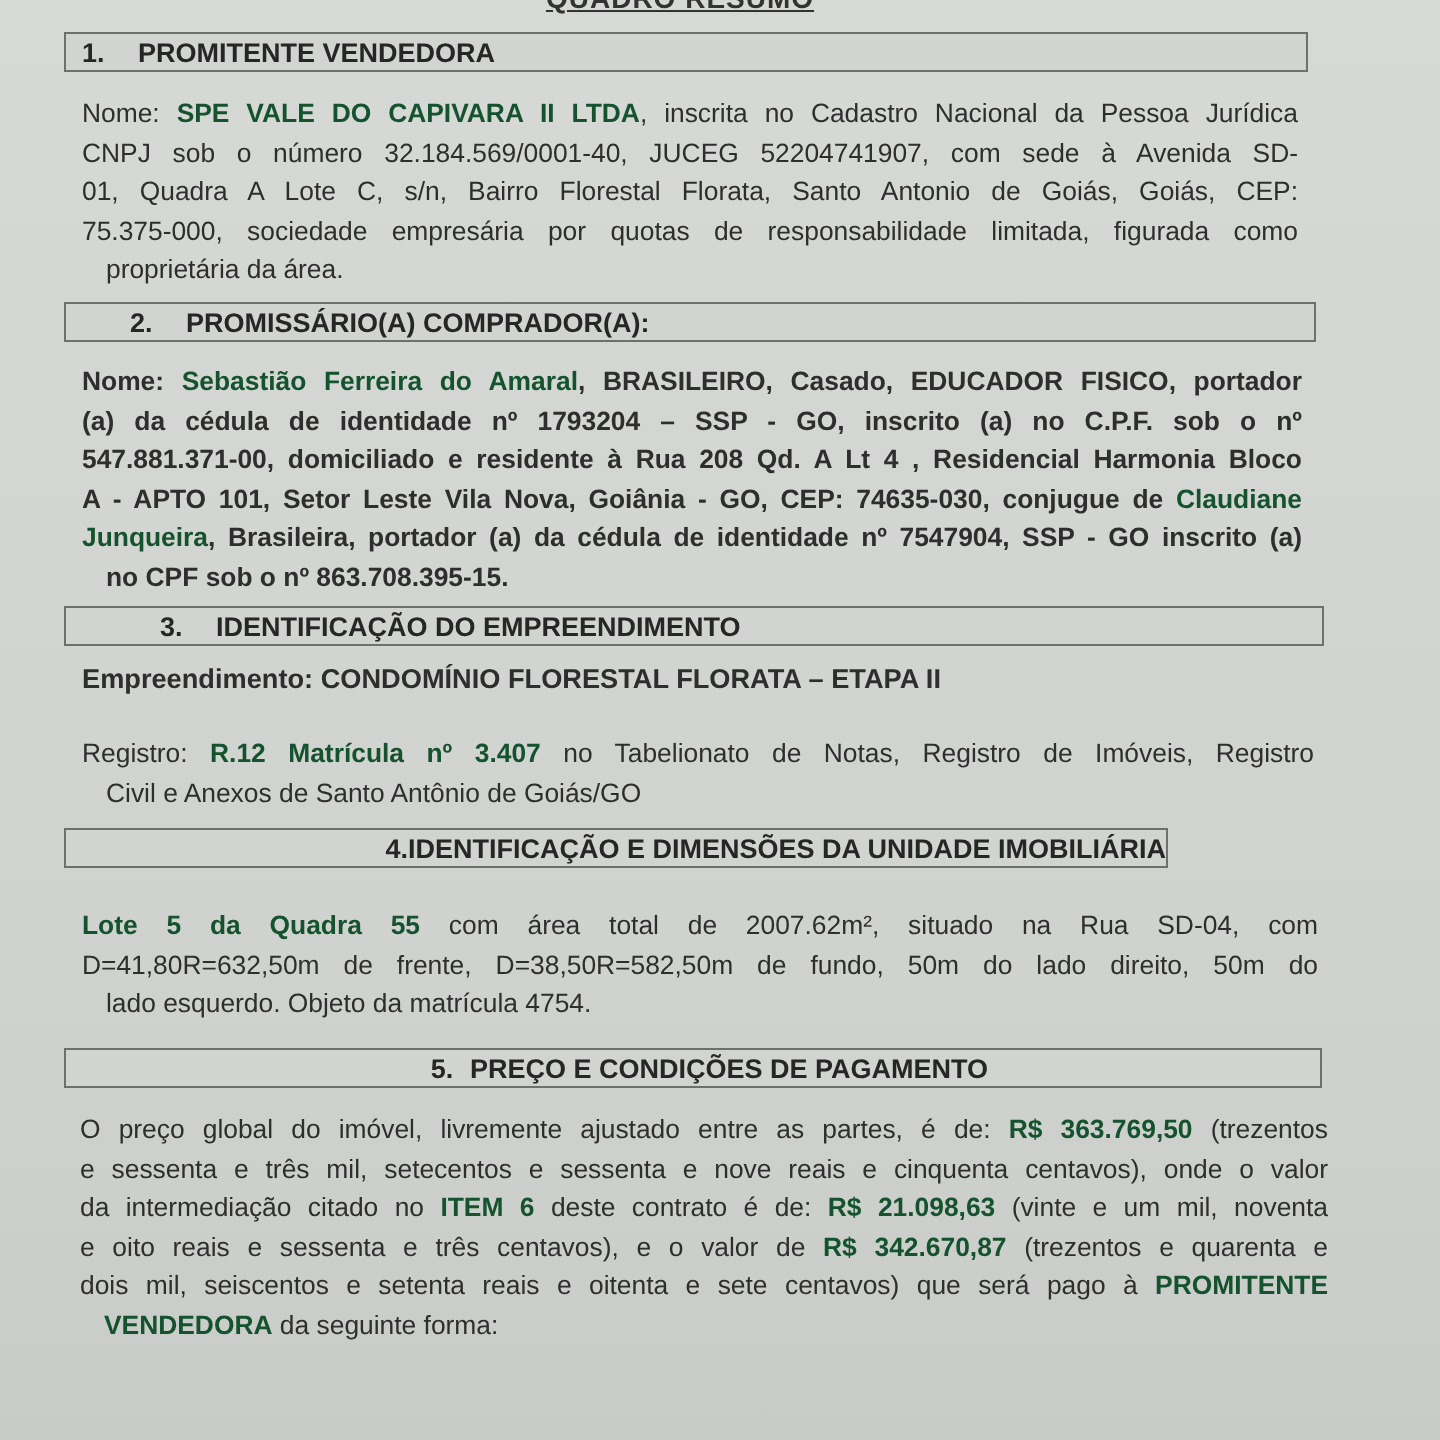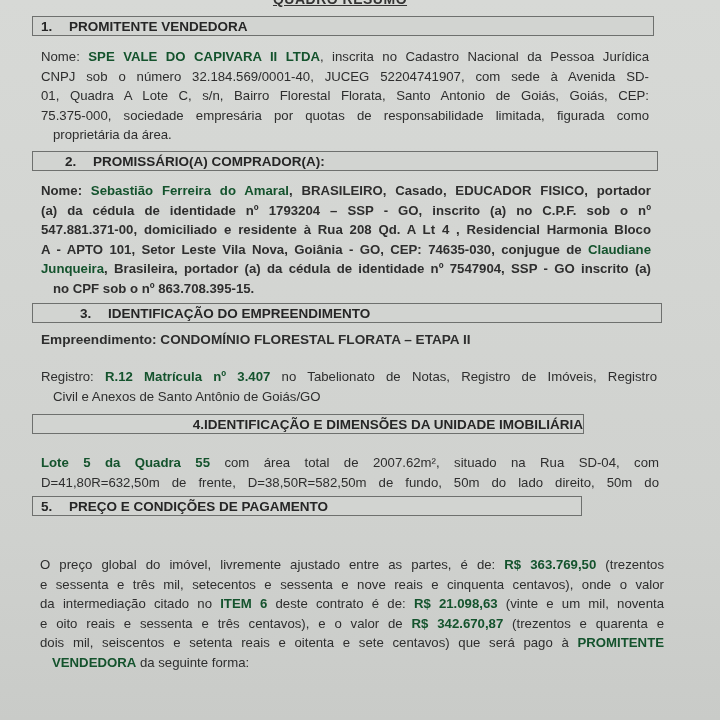--- a/index.html
+++ b/index.html
@@ -80,21 +80,21 @@
 
   <div class="sec-head" style="top:414px; width:552px;text-align:right;">
     <span class="num">4.</span><span>IDENTIFICAÇÃO E DIMENSÕES DA UNIDADE IMOBILIÁRIA</span>
   </div>
   <div class="para" style="top:453px; width:618px;">
     <span class="line"><span></span><b>Lote 5 da Quadra 55</b><span> com área total de 2007.62m², situado na Rua SD-04, com</span></span>
     <span class="line">D=41,80R=632,50m de frente, D=38,50R=582,50m de fundo, 50m do lado direito, 50m do</span>
     <span class="line last">lado esquerdo. Objeto da matrícula 4754.</span>
   </div>
 
-  <div class="sec-head" style="top:496px; width:550px;">
+  <div class="sec-head" style="top:524px; width:629px;text-align:center;">
     <span class="num">5.</span><span>PREÇO E CONDIÇÕES DE PAGAMENTO</span>
   </div>
   <div class="para" style="top:555px; width:624px; left:40px;">
     <span class="line"><span>O preço global do imóvel, livremente ajustado entre as partes, é de: </span><b>R$ 363.769,50</b><span> (trezentos</span></span>
     <span class="line">e sessenta e três mil, setecentos e sessenta e nove reais e cinquenta centavos), onde o valor</span>
     <span class="line"><span>da intermediação citado no </span><b>ITEM 6</b><span> deste contrato é de: </span><b>R$ 21.098,63</b><span> (vinte e um mil, noventa</span></span>
     <span class="line"><span>e oito reais e sessenta e três centavos), e o valor de </span><b>R$ 342.670,87</b><span> (trezentos e quarenta e</span></span>
     <span class="line"><span>dois mil, seiscentos e setenta reais e oitenta e sete centavos) que será pago à </span><b>PROMITENTE</b><span></span></span>
     <span class="line last"><b>VENDEDORA</b><span> da seguinte forma:</span></span>
   </div>

